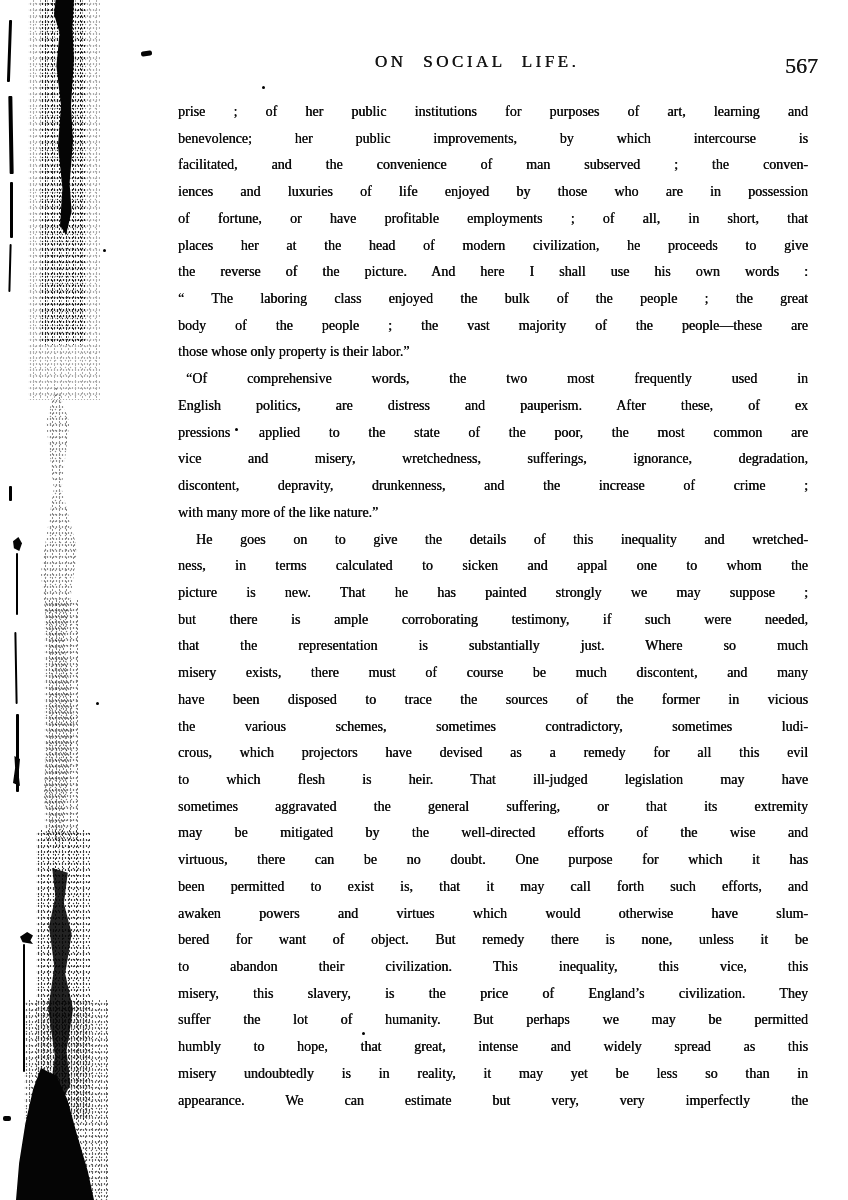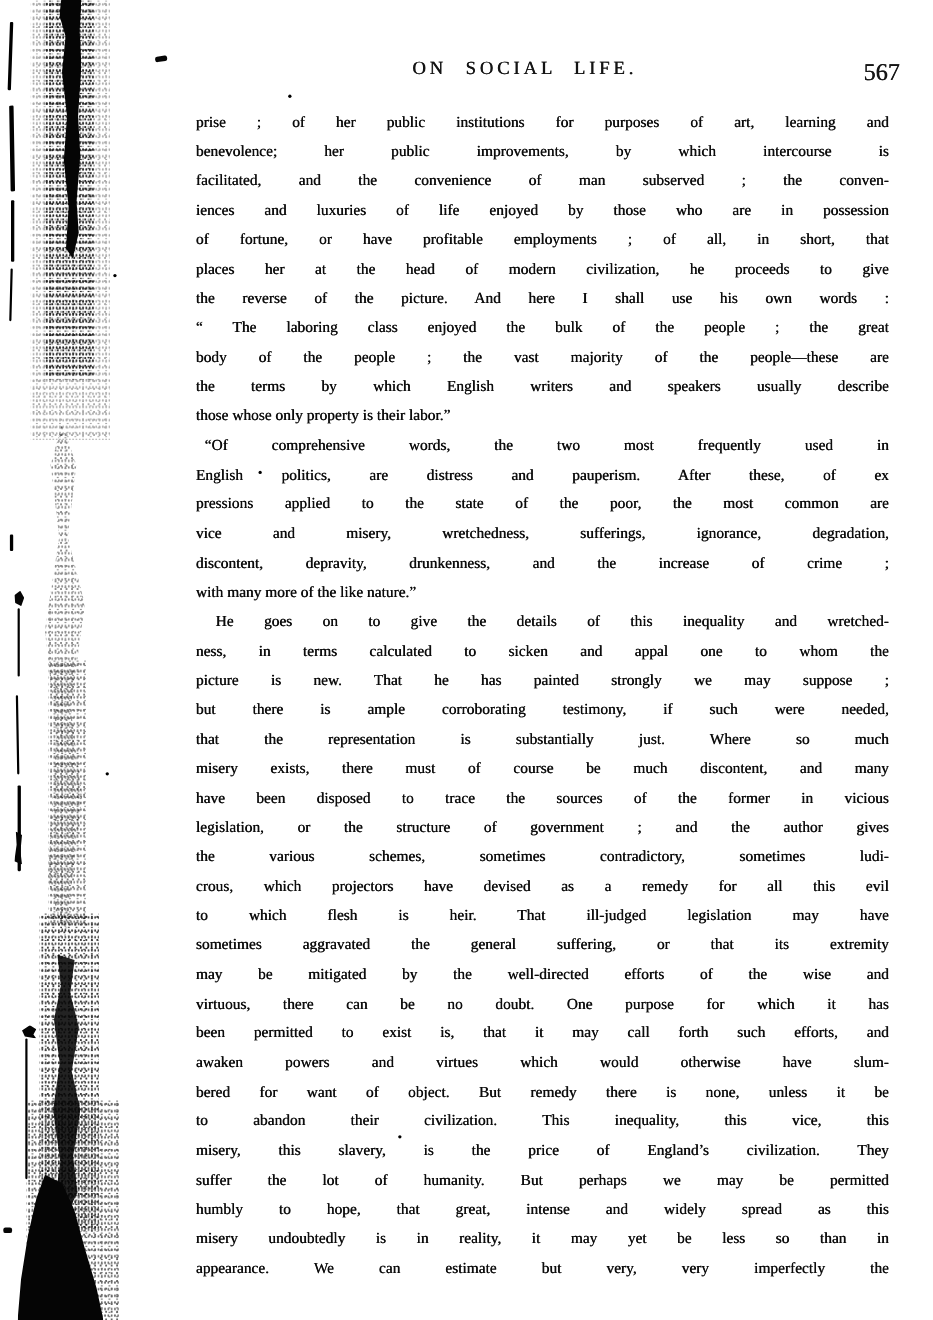--- a/index.html
+++ b/index.html
@@ -102,36 +102,34 @@
   <div class="textblock">
     <div class="line">prise ; of her public institutions for purposes of art, learning and</div>
     <div class="line">benevolence; her public improvements, by which intercourse is</div>
     <div class="line">facilitated, and the convenience of man subserved ; the conven-</div>
     <div class="line">iences and luxuries of life enjoyed by those who are in possession</div>
     <div class="line">of fortune, or have profitable employments ; of all, in short, that</div>
     <div class="line">places her at the head of modern civilization, he proceeds to give</div>
     <div class="line">the reverse of the picture. And here I shall use his own words :</div>
     <div class="line">“ The laboring class enjoyed the bulk of the people ; the great</div>
     <div class="line">body of the people ; the vast majority of the people—these are</div>
-    <div class="line">the terms by which English writers and speakers usually describe</div>
     <div class="line end">those whose only property is their labor.”</div>
     <div class="line ind1">“Of comprehensive words, the two most frequently used in</div>
     <div class="line">English politics, are distress and pauperism. After these, of ex</div>
     <div class="line">pressions applied to the state of the poor, the most common are</div>
     <div class="line">vice and misery, wretchedness, sufferings, ignorance, degradation,</div>
     <div class="line">discontent, depravity, drunkenness, and the increase of crime ;</div>
     <div class="line end">with many more of the like nature.”</div>
     <div class="line ind2">He goes on to give the details of this inequality and wretched-</div>
     <div class="line">ness, in terms calculated to sicken and appal one to whom the</div>
     <div class="line">picture is new. That he has painted strongly we may suppose ;</div>
     <div class="line">but there is ample corroborating testimony, if such were needed,</div>
     <div class="line">that the representation is substantially just. Where so much</div>
     <div class="line">misery exists, there must of course be much discontent, and many</div>
     <div class="line">have been disposed to trace the sources of the former in vicious</div>
-    <div class="line">legislation, or the structure of government ; and the author gives</div>
     <div class="line">the various schemes, sometimes contradictory, sometimes ludi-</div>
     <div class="line">crous, which projectors have devised as a remedy for all this evil</div>
     <div class="line">to which flesh is heir. That ill-judged legislation may have</div>
     <div class="line">sometimes aggravated the general suffering, or that its extremity</div>
     <div class="line">may be mitigated by the well-directed efforts of the wise and</div>
     <div class="line">virtuous, there can be no doubt. One purpose for which it has</div>
     <div class="line">been permitted to exist is, that it may call forth such efforts, and</div>
     <div class="line">awaken powers and virtues which would otherwise have slum-</div>
     <div class="line">bered for want of object. But remedy there is none, unless it be</div>
     <div class="line">to abandon their civilization. This inequality, this vice, this</div>

